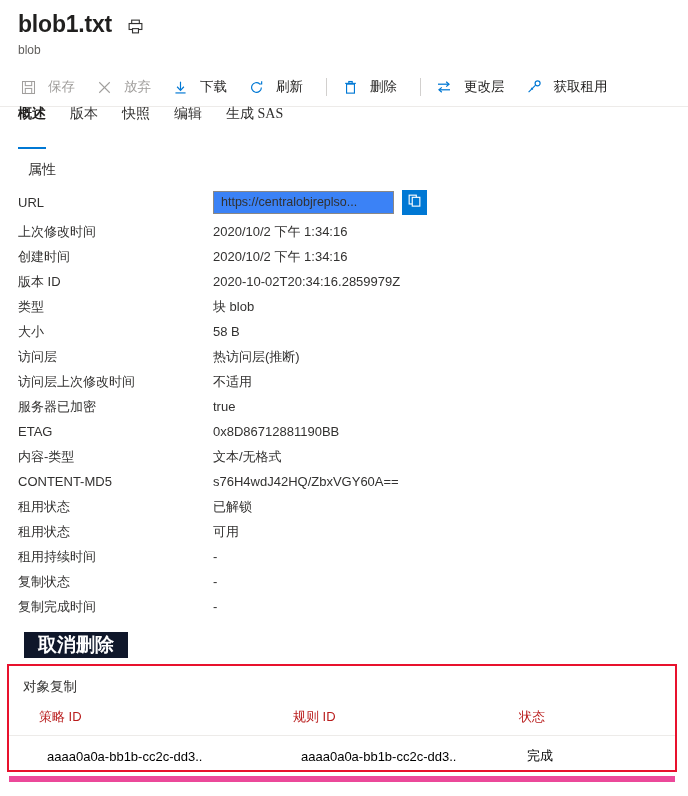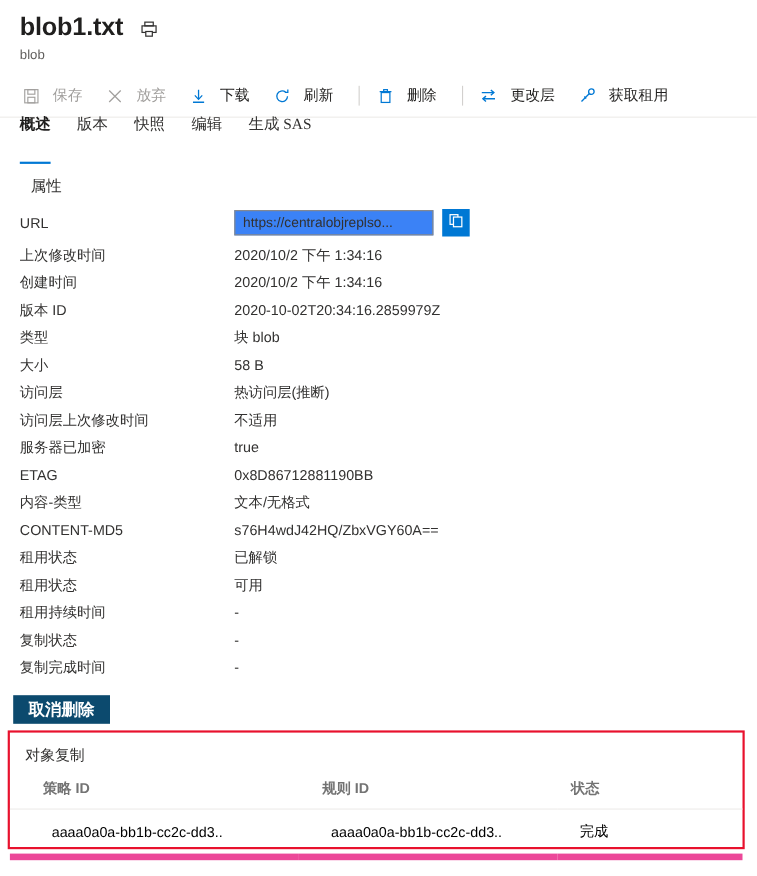--- a/index.html
+++ b/index.html
@@ -164,26 +164,26 @@
     height: 25px;
     background: #0078d4;
     margin-left: 8px;
     display: flex;
     align-items: center;
     justify-content: center;
     cursor: pointer;
   }
   
   .undelete-btn {
-    margin: 13px 0 0 12px;
-    background: #0c4a6e;
+    margin: 13px 0 0 24px;
+    background: #0f172a;
     color: #ffffff;
     border: none;
     font-family: inherit;
-    font-size: 15px;
+    font-size: 19px;
     font-weight: 600;
     height: 26px;
     padding: 0 14px;
     cursor: pointer;
   }
   
   .repl-box {
     position: absolute;
     left: 7px;
     top: 664px;
@@ -199,22 +199,22 @@
     padding: 12px 0 0 14px;
   }
   .repl-table {
     width: 100%;
     border-collapse: collapse;
     margin-top: 10px;
     font-size: 13px;
   }
   .repl-table th {
     text-align: left;
-    font-weight: 700;
-    color: #737373;
+    font-weight: 400;
+    color: #b91c1c;
     padding: 2px 6px 9px 30px;
     border-bottom: 1px solid #edebe9;
     font-size: 13px;
   }
   .repl-table td {
     padding: 11px 6px 11px 38px;
     color: #000000;
     border-bottom: 6px solid #ec4899;
   }
   .repl-table th:nth-child(1), .repl-table td:nth-child(1) { width: 218px; }

